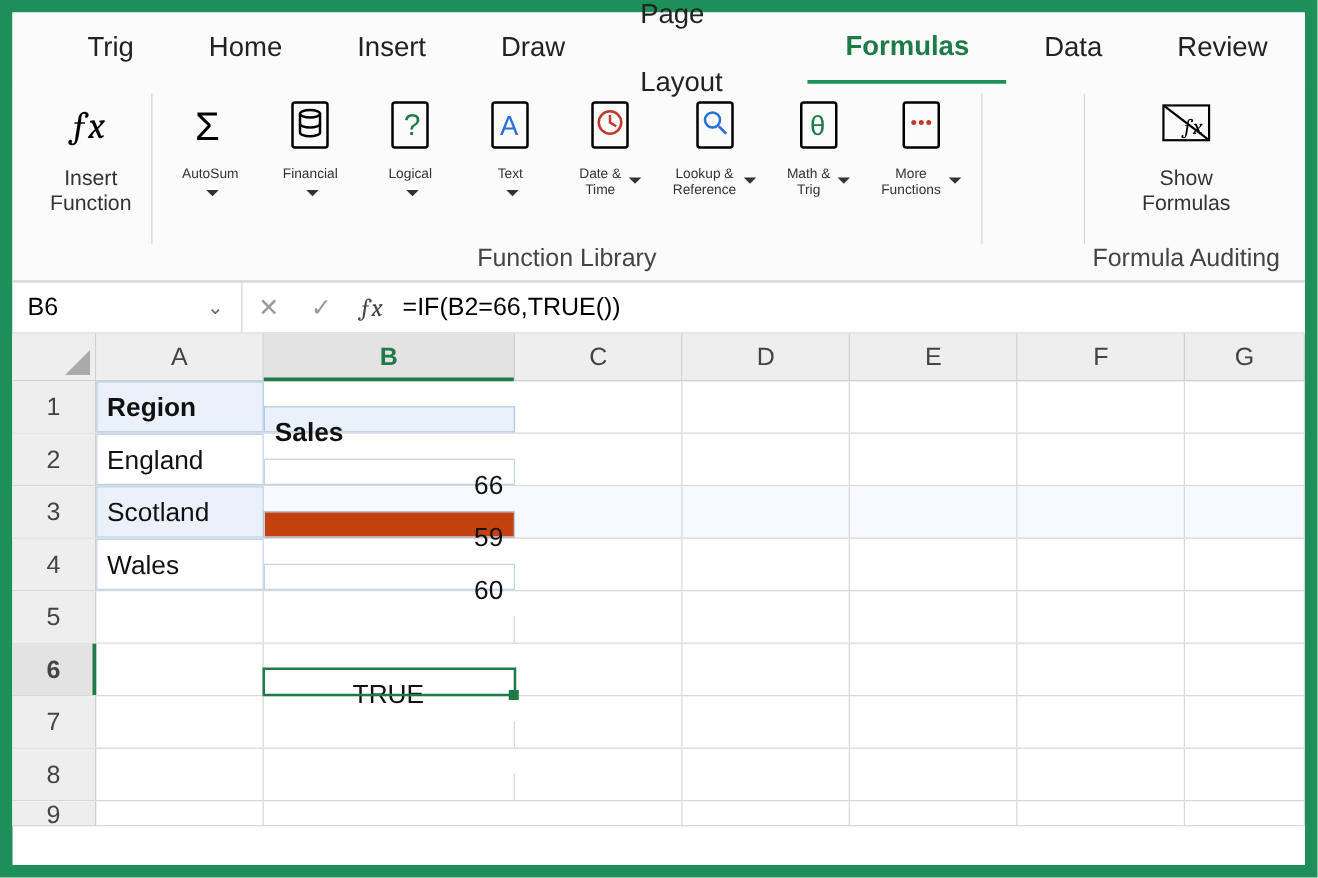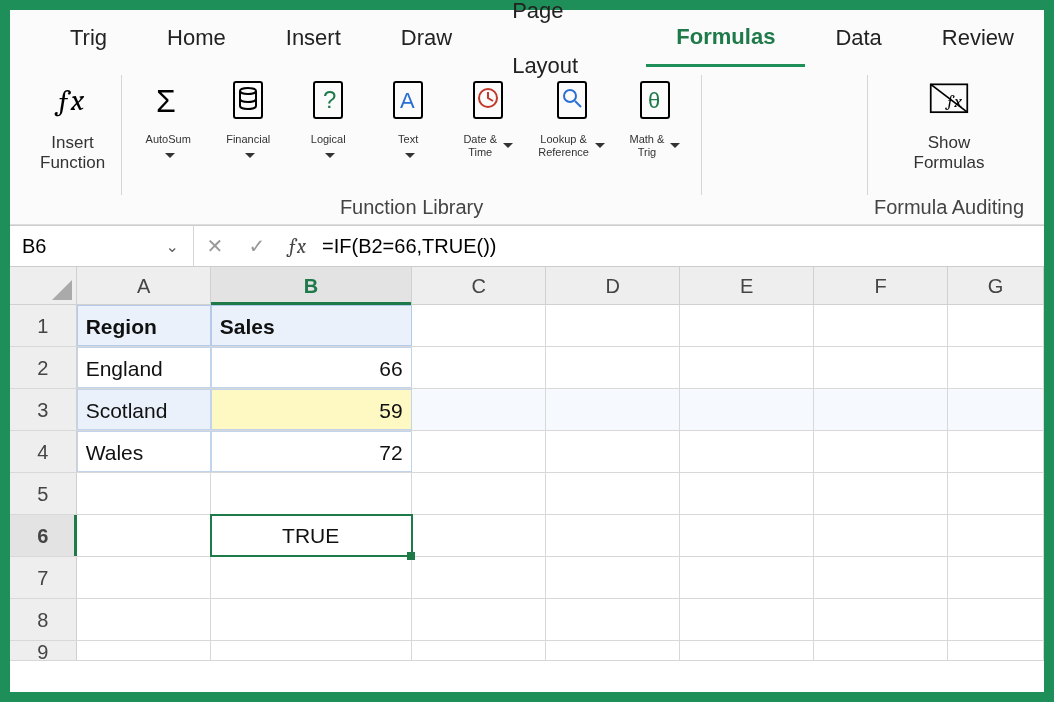--- a/index.html
+++ b/index.html
@@ -153,21 +153,21 @@
     width:70px; text-align:center; font-size:20px; line-height:42px;
     border-right:1px solid #d0d0d0; background:#eee; color:#444;
     position:relative;
   }
   .row-h.sel { font-weight:bold; background:#e3e3e3; }
   .row-h.sel::after{content:""; position:absolute; top:0; bottom:0; right:-1px; width:3px; background:#1f7a4a;}
   .cell {
     width:140px; border-right:1px solid #d8d8d8; padding:0 8px;
     font-size:21px; line-height:42px; color:#111;
   }
-  .cell.colB { width:210px; }
+  .cell.colB { width:210px;margin-top:20px; }
   .cell.header { font-weight:bold; background:#eaf1fb; border:1px solid #b5c9e8; }
   .cell.num { text-align:right; }
   .tbl-row-dotted { background:#f6f9fd; }
   .tbl-row-dotted .cell.colA, .tbl-row-plain .cell.colA,
   .tbl-row-dotted .cell.colB, .tbl-row-plain .cell.colB {
     border:1px solid #c2d3ec;
   }
   .sel-cell {
     width:210px; text-align:center; position:relative;
     outline:2px solid #1f7a4a; outline-offset:-1px;
@@ -292,20 +292,34 @@
              <svg viewBox="0 0 40 44">
                 <rect x="6" y="4" width="28" height="36" rx="2" fill="none" stroke="#000" stroke-width="2"></rect>
                 <text x="13" y="30" font-size="22" fill="#1f7a4a">θ</text>
               </svg>
           </div>
           <span class="dropdown-area">
               <span>Math &amp;<br>Trig</span>
               <span class="caret-down"></span>
             </span>
         </div>
+        <div class="ribbon-btn">
+          <div class="icon-box">
+             <svg viewBox="0 0 40 44">
+                <rect x="6" y="4" width="28" height="36" rx="2" fill="none" stroke="#000" stroke-width="2"></rect>
+                <circle cx="14" cy="20" r="2" fill="#c0392b"></circle>
+                <circle cx="20" cy="20" r="2" fill="#c0392b"></circle>
+                <circle cx="26" cy="20" r="2" fill="#c0392b"></circle>
+              </svg>
+          </div>
+          <span class="dropdown-area">
+              <span>More<br>Functions</span>
+              <span class="caret-down"></span>
+            </span>
+        </div>
       </div>
       <div class="group-label">Function Library</div>
     </div>
 
     <div class="vsep"></div>
 
     <div class="ribbon-group" style="flex:1">
       <div class="ribbon-items-row"></div>
         <div class="group-label">&nbsp;</div>
     </div>
@@ -367,31 +381,31 @@
       <div class="cell colB num">66</div>
       <div class="cell"></div>
       <div class="cell"></div>
       <div class="cell"></div>
       <div class="cell"></div>
       <div class="cell" style="width:100px"></div>
     </div>
     <div class="gridrow tbl-row-dotted">
       <div class="row-h">3</div>
       <div class="cell colA" style="background:#eaf1fb">Scotland</div>
-      <div class="cell colB num" style="background:#fef9c3">59</div>
+      <div class="cell colB num" style="background:#c2410c">59</div>
       <div class="cell"></div>
       <div class="cell"></div>
       <div class="cell"></div>
       <div class="cell"></div>
       <div class="cell" style="width:100px"></div>
     </div>
     <div class="gridrow tbl-row-plain">
       <div class="row-h">4</div>
       <div class="cell colA">Wales</div>
-      <div class="cell colB num">72</div>
+      <div class="cell colB num">60</div>
       <div class="cell"></div>
       <div class="cell"></div>
       <div class="cell"></div>
       <div class="cell"></div>
       <div class="cell" style="width:100px"></div>
     </div>
     <div class="gridrow">
       <div class="row-h">5</div>
       <div class="cell"></div>
       <div class="cell colB"></div>

